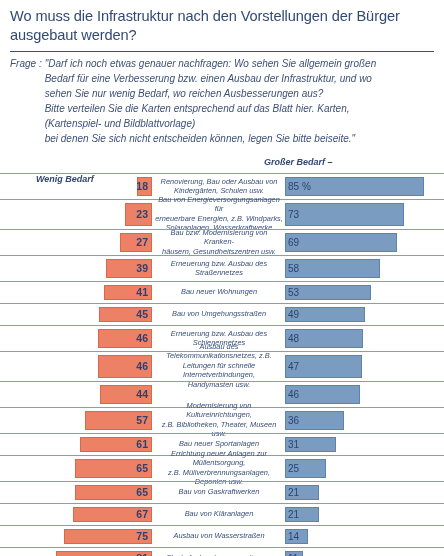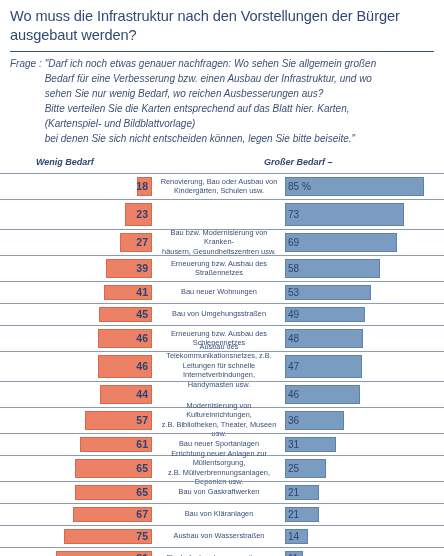--- a/index.html
+++ b/index.html
@@ -44,21 +44,21 @@
   .legend {
     position:relative;
     height:20px;
     margin-top:7px;
     font-size:9px;
     font-weight:bold;
     font-style:italic;
     color:#31477010;
   }
   .legend span { position:absolute; color:#314770; }
-  .legend .left  { left:36px;  top:4px; }
+  .legend .left  { left:36px;  top:21px; }
   .legend .right { left:264px; top:4px; }
 
   
   .chart { position:relative; margin:0 0 0 0; }
   .row {
     position:relative;
     border-top:1px solid #8c9ab4;
     height:22px;
   }
   .row.tall { height:26px; }
@@ -88,20 +88,21 @@
   .label {
     position:absolute;
     left:155px;
     width:128px;
     top:50%;
     transform:translateY(-50%);
     text-align:center;
     font-size:7.4px;
     line-height:1.28;
     color:#384f78;
+    font-style:italic;
   }
 
   
   .bar-right {
     position:absolute;
     left:285px;
     top:3px;
     bottom:3px;
     background:#7a9cc0;
     border:1px solid #5e82ab;
@@ -147,20 +148,25 @@
       <div class="label">
         <div>Renovierung, Bau oder Ausbau von</div>
         <div>Kindergärten, Schulen usw.</div>
       </div>
       <div class="bar-right" style="width: 138.55px; background: rgb(122, 156, 192);"></div>
       <div class="val-right">85 %</div>
     </div>
     <div class="row tall3">
       <div class="bar-left" style="width: 27.14px; background: rgb(236, 129, 102);"></div>
       <div class="val-left">23</div>
+      <div class="label">
+        <div>Bau von Energieversorgungsanlagen für</div>
+        <div>erneuerbare Energien, z.B. Windparks,</div>
+        <div>Solaranlagen, Wasserkraftwerke</div>
+      </div>
       <div class="bar-right" style="width: 118.99px; background: rgb(122, 156, 192);"></div>
       <div class="val-right">73</div>
     </div>
     <div class="row tall">
       <div class="bar-left" style="width: 31.86px; background: rgb(236, 129, 102);"></div>
       <div class="val-left">27</div>
       <div class="label">
         <div>Bau bzw. Modernisierung von Kranken-</div>
         <div>häusern, Gesundheitszentren usw.</div>
       </div>

